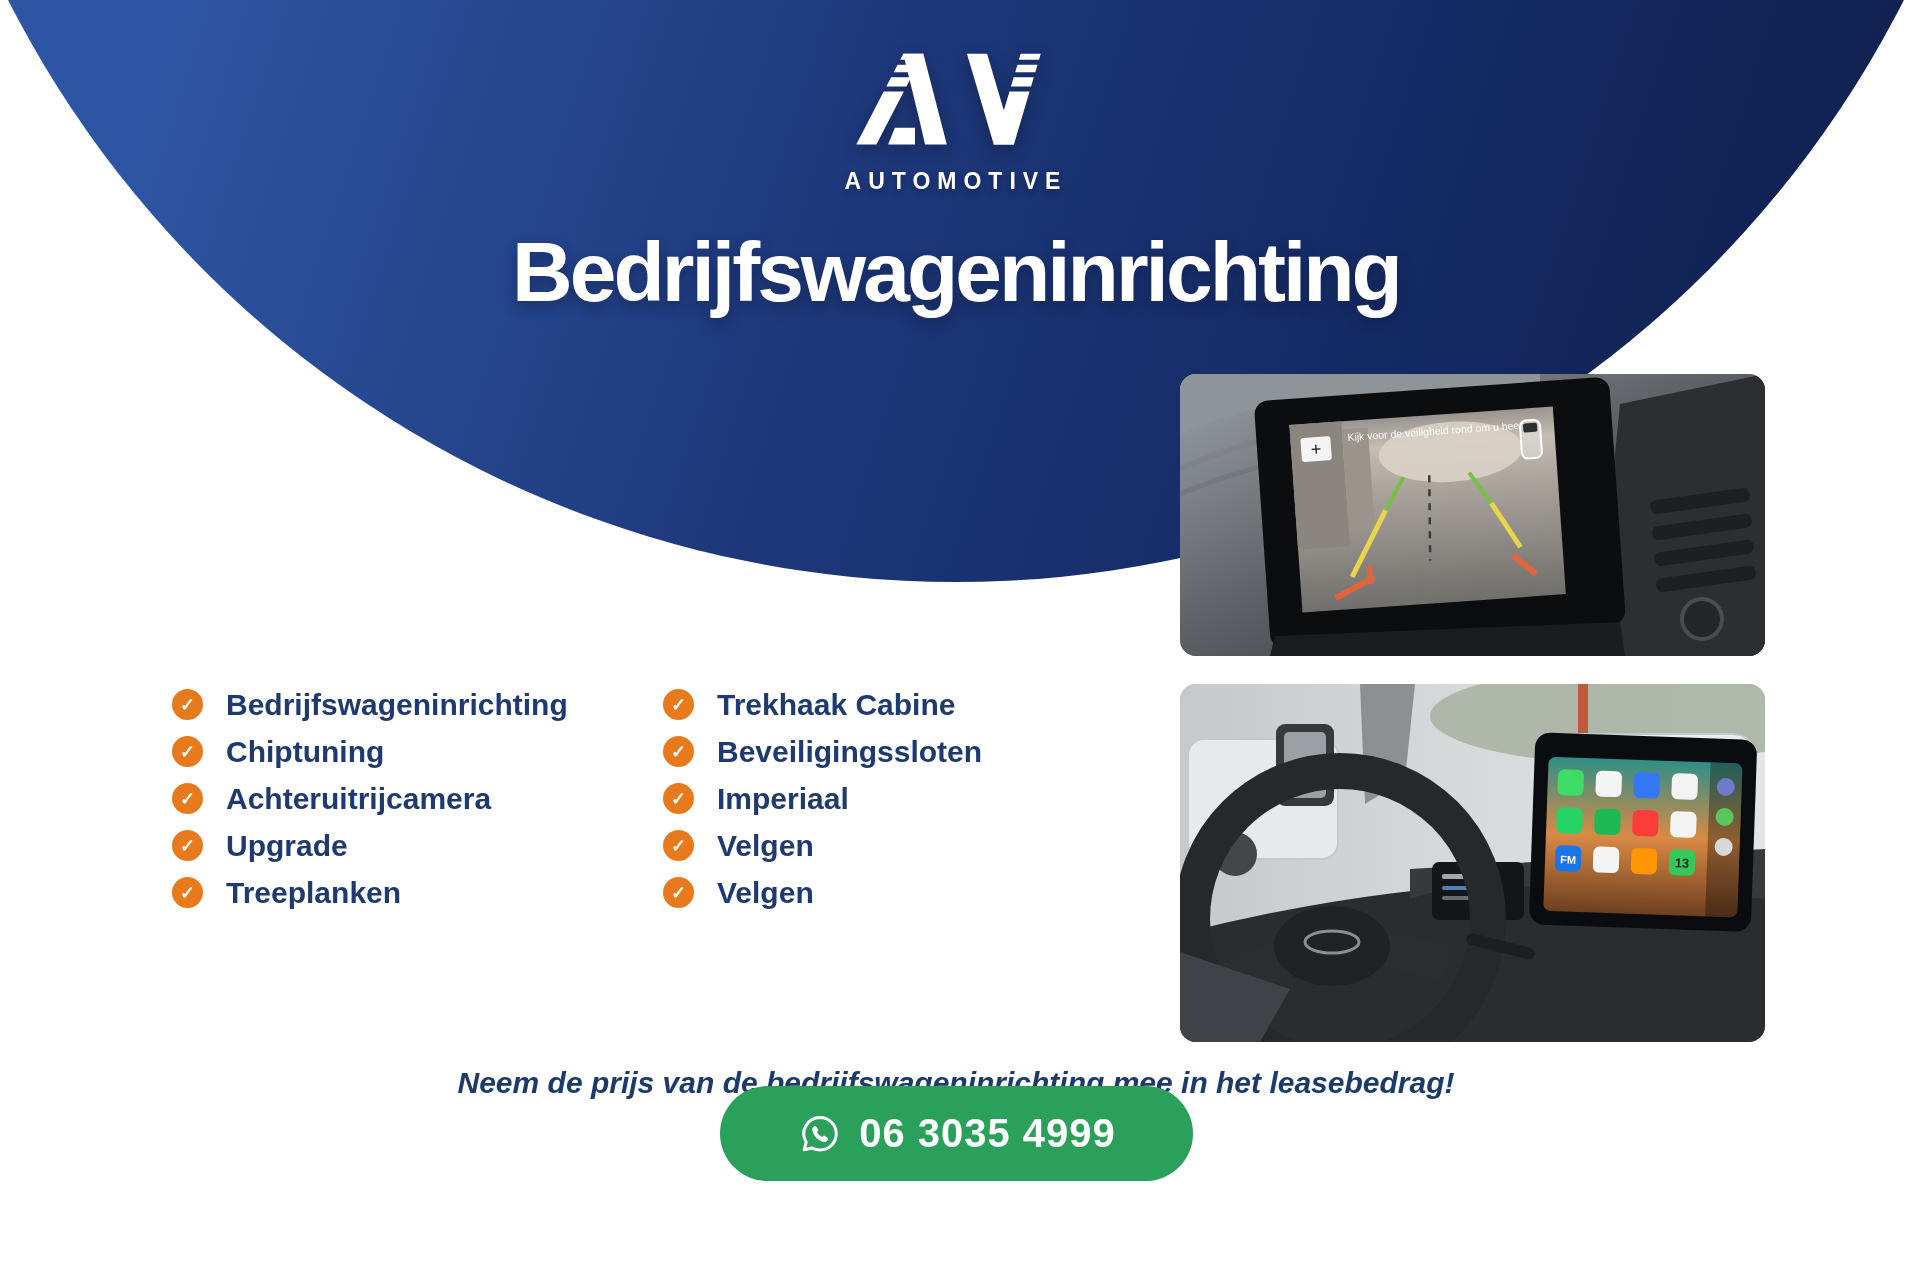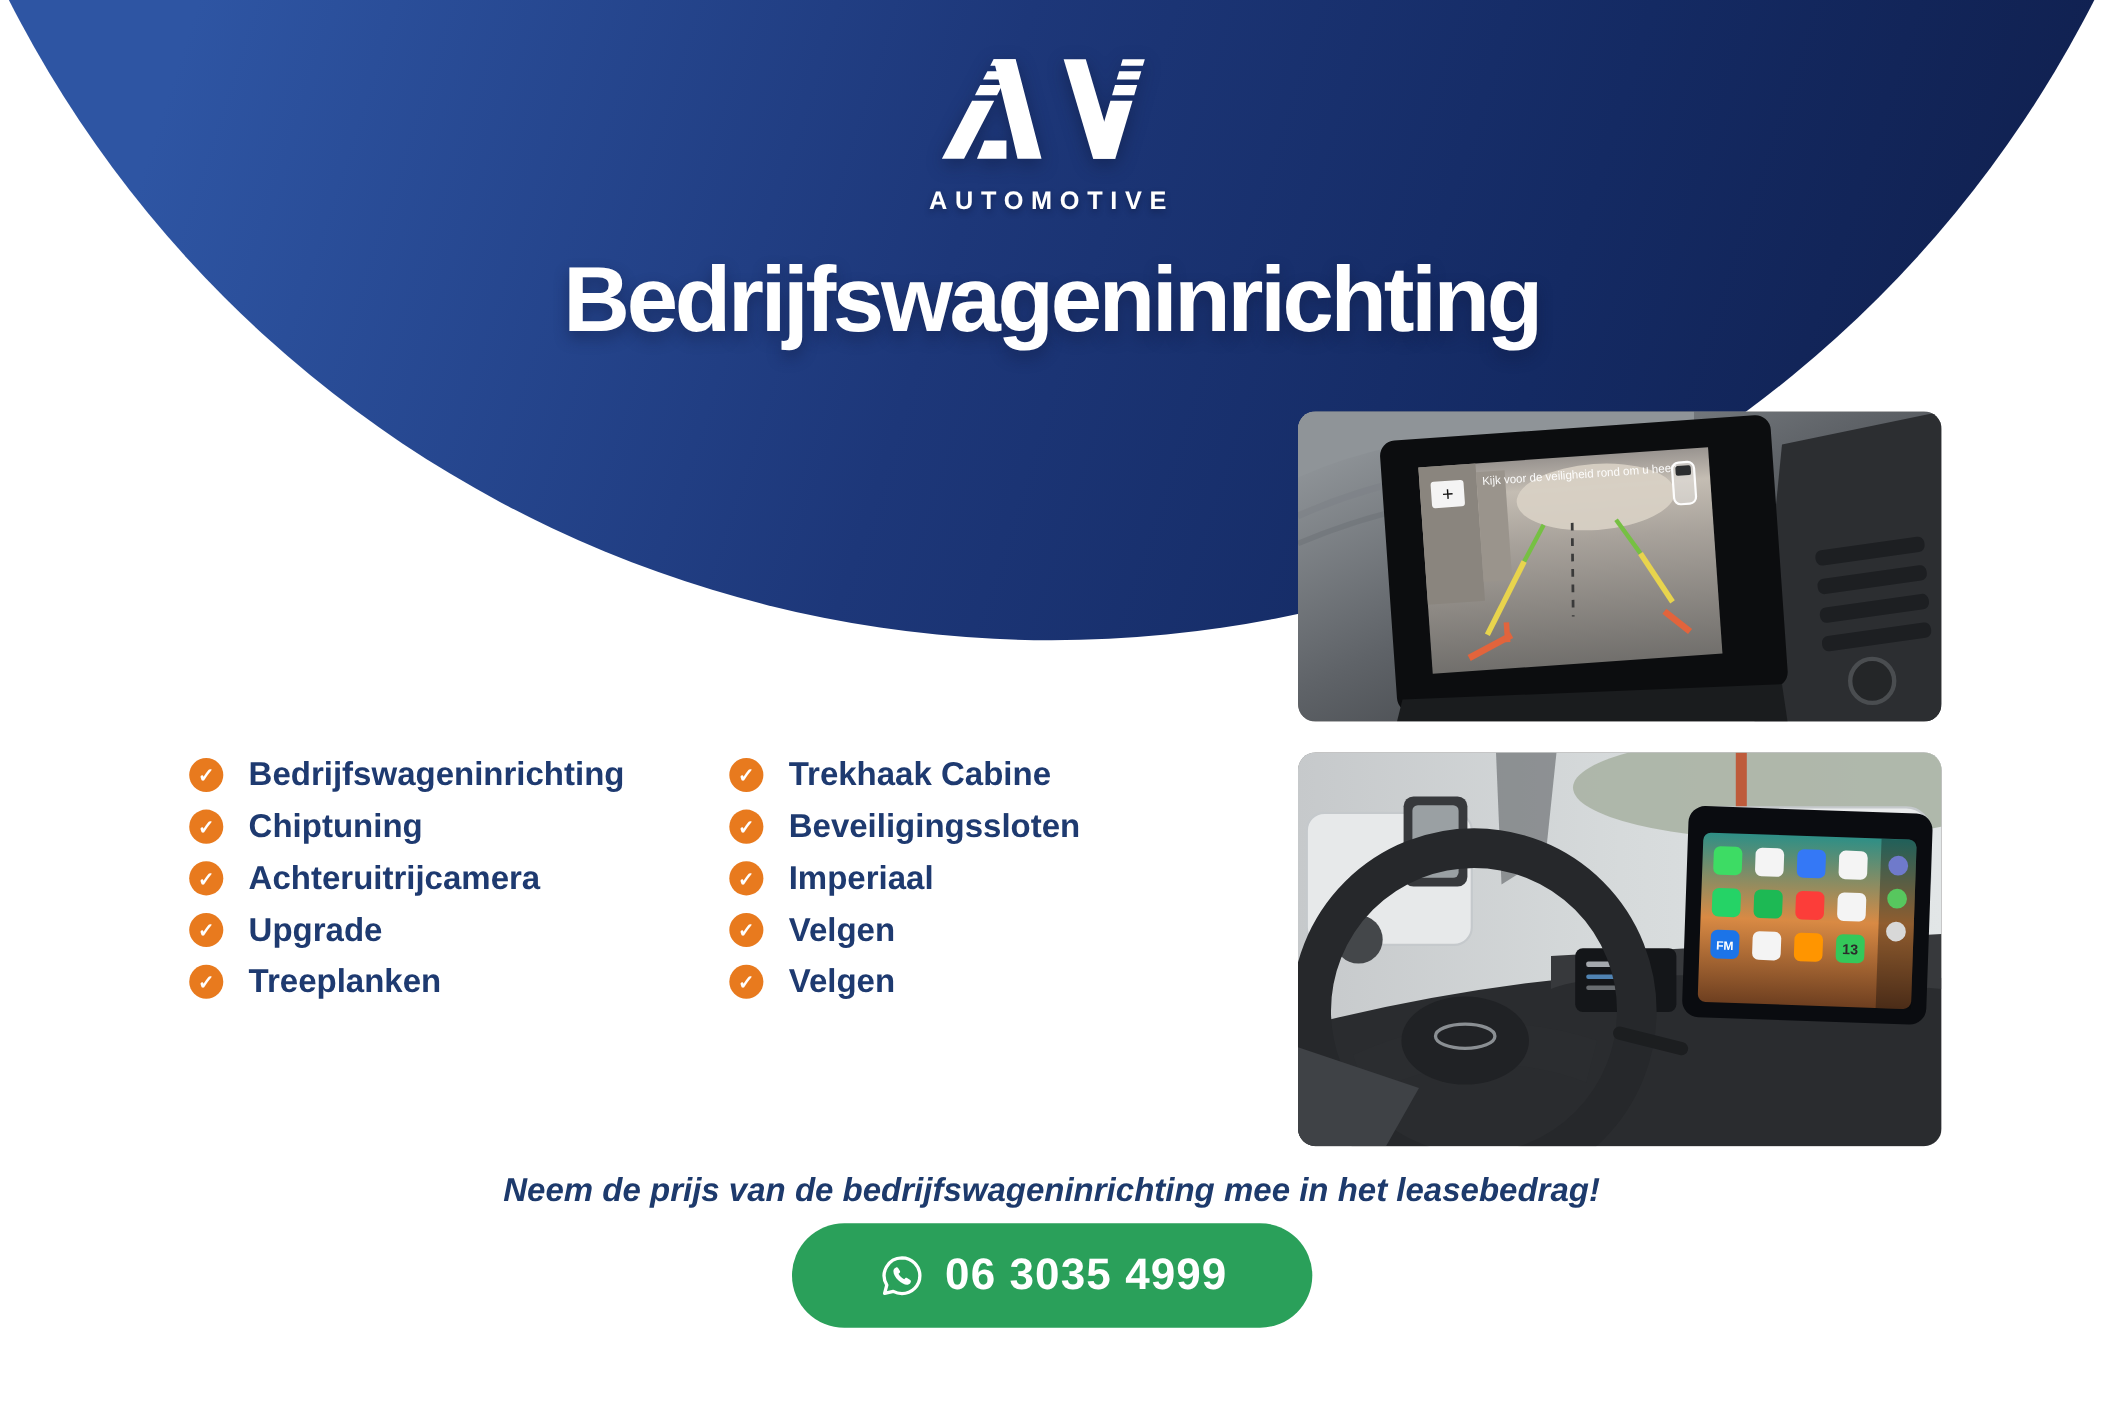--- a/index.html
+++ b/index.html
@@ -33,21 +33,21 @@
 
   
   .photo{position:absolute;left:1180px;width:585px;border-radius:16px;overflow:hidden;background:#888;}
   .photo.cam{top:374px;height:282px;}
   .photo.carplay{top:684px;height:358px;}
   .photo svg{display:block;}
 
   
   .lease-note{position:absolute;left:956px;top:1066px;transform:translateX(-50%);white-space:nowrap;
     font-size:30px;font-weight:bold;font-style:italic;color:#1d3a6c;}
-  .cta-button{position:absolute;left:720px;top:1112px;width:473px;height:95px;border-radius:48px;
+  .cta-button{position:absolute;left:720px;top:1086px;width:473px;height:95px;border-radius:48px;
     background:#2aa05a;border:none;display:flex;align-items:center;justify-content:center;gap:16px;
     color:#fff;cursor:pointer;}
   .cta-button .phone{font-size:40px;font-weight:bold;letter-spacing:1px;color:#fff;}
 </style>
 </head>
 <body>
 
 <div class="canvas">
 
   <div class="blue-circle"></div>

